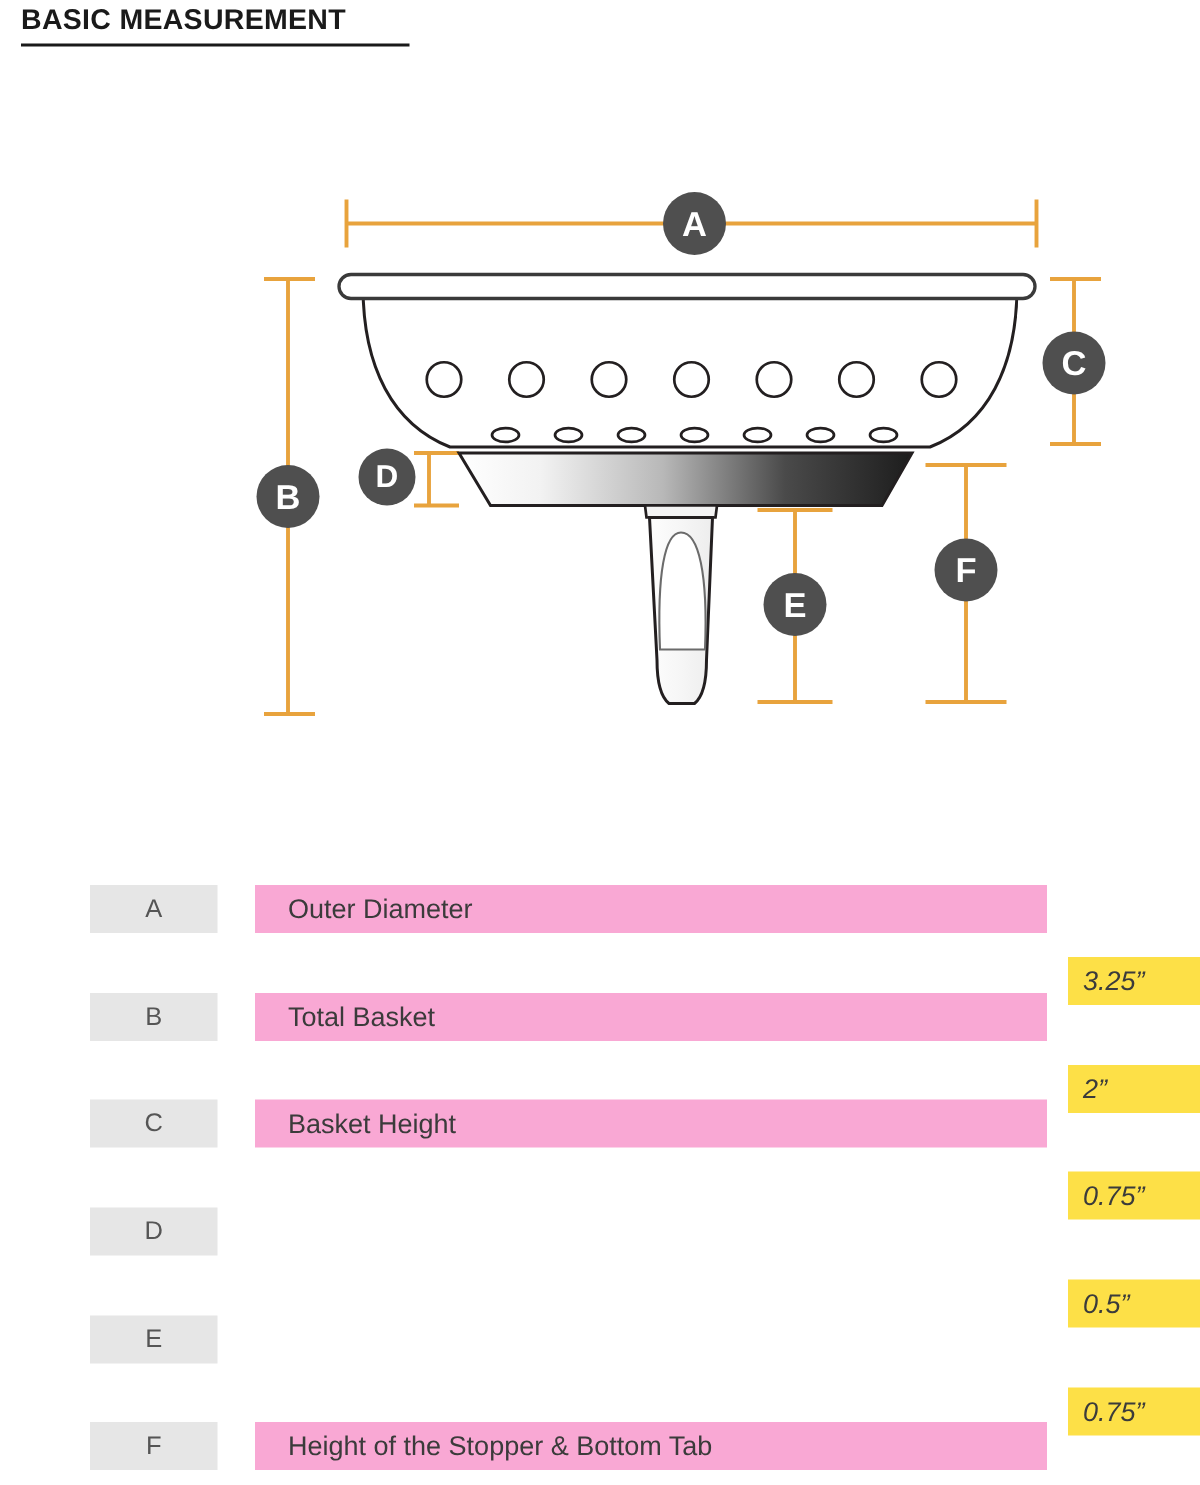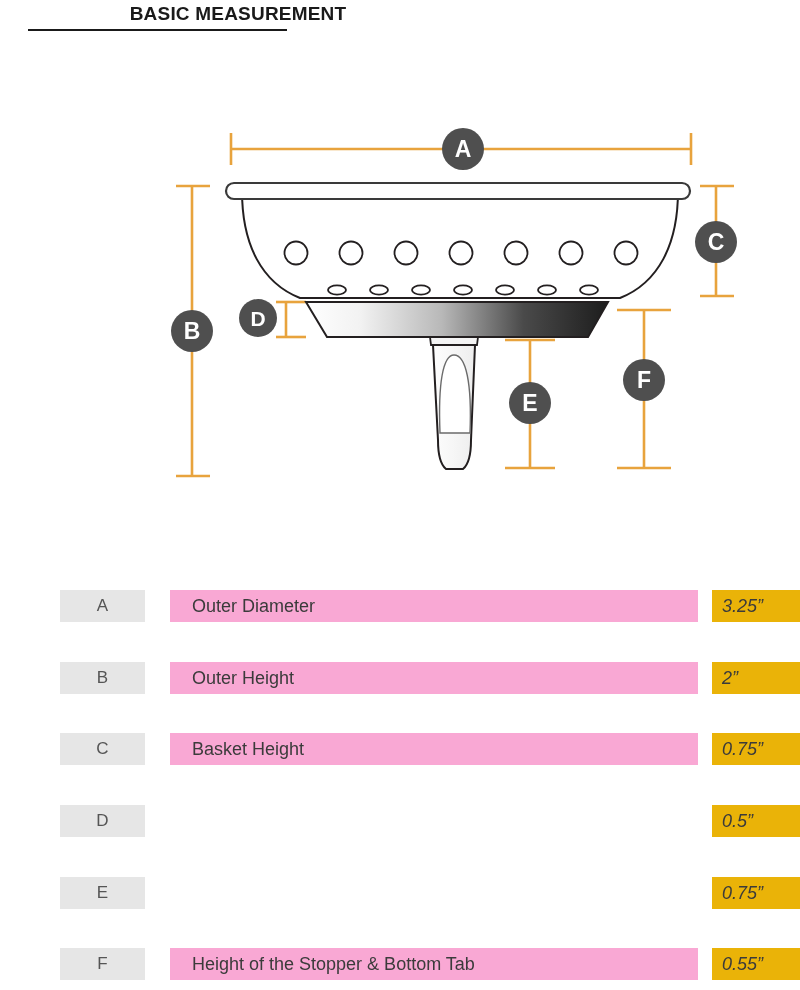--- a/index.html
+++ b/index.html
@@ -13,24 +13,23 @@
     height: 990px;
     position: relative;
     font-family: "Liberation Sans", sans-serif;
     color: #231f20;
     overflow: hidden;
   }
 
   
   #title-block {
     position: absolute;
-    left: 28px;
+    left: 14px;
     top: 2px;
     width: 420px;
-    text-align: center;
   }
   #page-title {
     font-family: "Liberation Sans", sans-serif;
     font-size: 19px;
     font-weight: bold;
     letter-spacing: 0.2px;
     color: #1a1a1a;
     line-height: 24px;
     display: inline-block;
     white-space: nowrap;
@@ -93,22 +92,23 @@
     overflow: hidden;
   }
   .cell-value {
     left: 712px;
     width: 88px;
     padding-left: 10px;
     box-sizing: border-box;
     font-size: 18px;
     font-style: italic;
     color: #3b3b3b;
-    background: #eab308;
+    background: #fde047;
     white-space: nowrap;
+    margin-top: 48px;
   }
 </style>
 </head>
 <body>
 
 <div id="title-block">
   <span id="page-title">BASIC MEASUREMENT</span>
   <div id="title-rule"></div>
 </div>
 
@@ -241,21 +241,21 @@
 <div id="spec-table">
 
   <div class="spec-row">
     <div class="cell cell-key">A</div>
     <div class="cell cell-label">Outer Diameter</div>
     <div class="cell cell-value">3.25”</div>
   </div>
 
   <div class="spec-row">
     <div class="cell cell-key">B</div>
-    <div class="cell cell-label">Outer Height</div>
+    <div class="cell cell-label">Total Basket</div>
     <div class="cell cell-value">2”</div>
   </div>
 
   <div class="spec-row">
     <div class="cell cell-key">C</div>
     <div class="cell cell-label">Basket Height</div>
     <div class="cell cell-value">0.75”</div>
   </div>
 
   <div class="spec-row">

